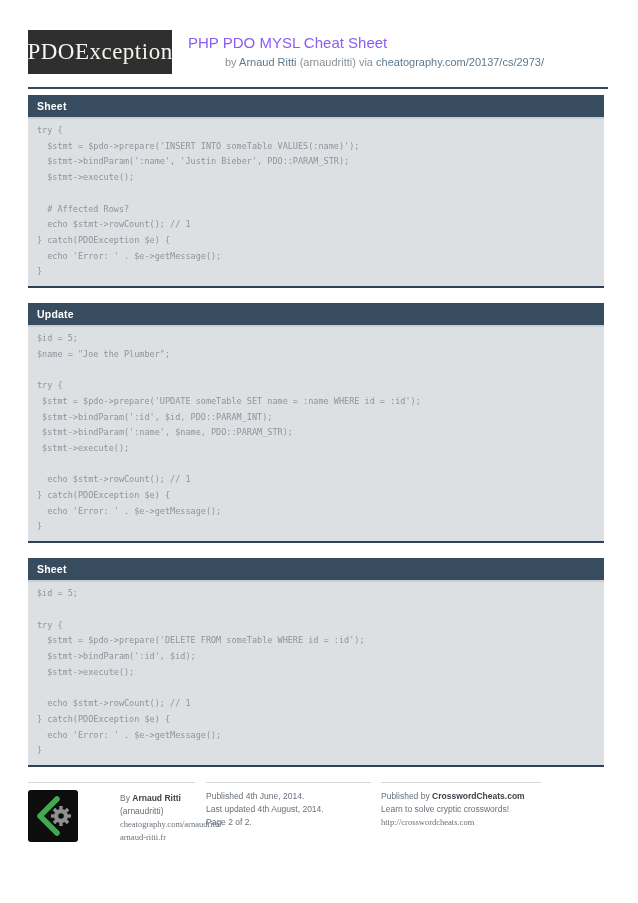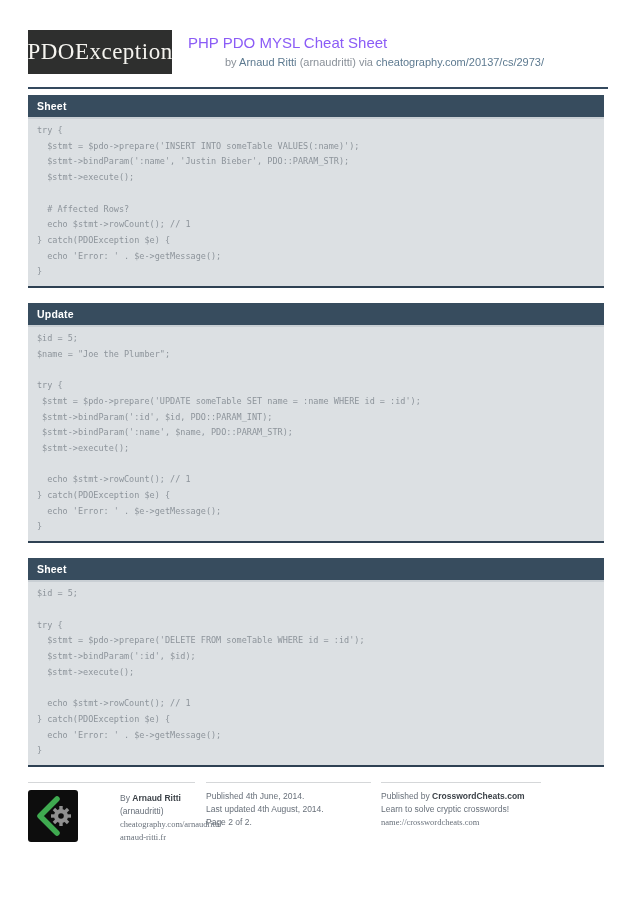--- a/index.html
+++ b/index.html
@@ -145,18 +145,18 @@
       <div class="fline">Page 2 of 2.</div>
     </div>
 
     <div class="fcol fcol3">
       <div class="fline">
         <span>Published by</span>
         <b>CrosswordCheats.com</b>
       </div>
       <div class="fline">Learn to solve cryptic crosswords!</div>
       <div class="fline">
-        <a href="#">name://crosswordcheats.com</a>
+        <a href="#">http://crosswordcheats.com</a>
       </div>
     </div>
 
   </div>
 </div>
 
 </body></html>

